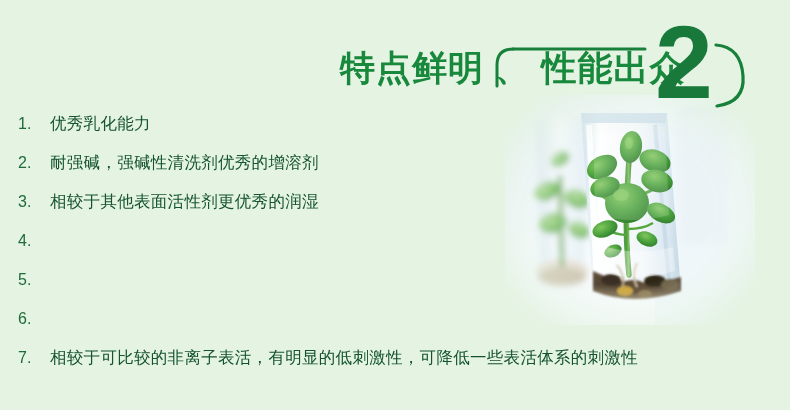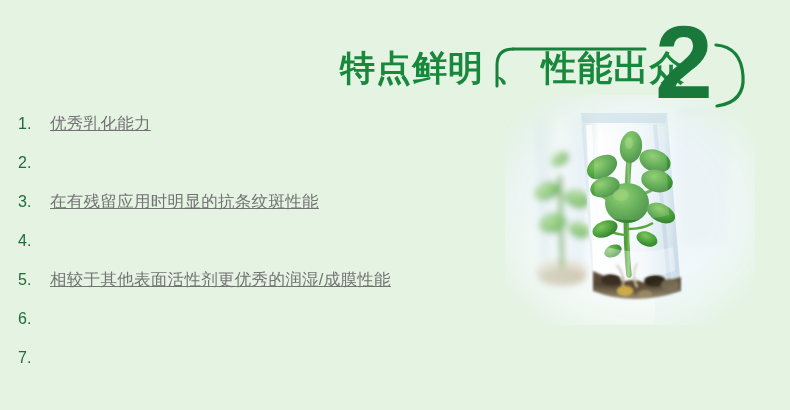--- a/index.html
+++ b/index.html
@@ -85,23 +85,22 @@
 
   .item-index {
     width: 32px;
     flex: 0 0 32px;
     text-align: left;
     color: #1f6b3a;
     font-size: 16px;
   }
 
   .item-text {
-    color: #737373;
+    color: #14532d;
     letter-spacing: 0.3px;
-    text-decoration: underline;
   }
 
   
   #photo {
     position: absolute;
     left: 505px;
     top: 95px;
     width: 250px;
     height: 230px;
   }
@@ -275,33 +274,34 @@
     <div id="big-number">2</div>
   </div>
 
   <ul id="feature-list">
     <li class="feature-item">
       <span class="item-index">1.</span>
       <span class="item-text">优秀乳化能力</span>
     </li>
     <li class="feature-item">
       <span class="item-index">2.</span>
+      <span class="item-text">耐强碱，强碱性清洗剂优秀的增溶剂</span>
     </li>
     <li class="feature-item">
       <span class="item-index">3.</span>
-      <span class="item-text">在有残留应用时明显的抗条纹斑性能</span>
+      <span class="item-text">相较于其他表面活性剂更优秀的润湿</span>
     </li>
     <li class="feature-item">
       <span class="item-index">4.</span>
     </li>
     <li class="feature-item">
       <span class="item-index">5.</span>
-      <span class="item-text">相较于其他表面活性剂更优秀的润湿/成膜性能</span>
     </li>
     <li class="feature-item">
       <span class="item-index">6.</span>
     </li>
     <li class="feature-item">
       <span class="item-index">7.</span>
+      <span class="item-text">相较于可比较的非离子表活，有明显的低刺激性，可降低一些表活体系的刺激性</span>
     </li>
   </ul>
 
 </div>
 
 </body></html>

